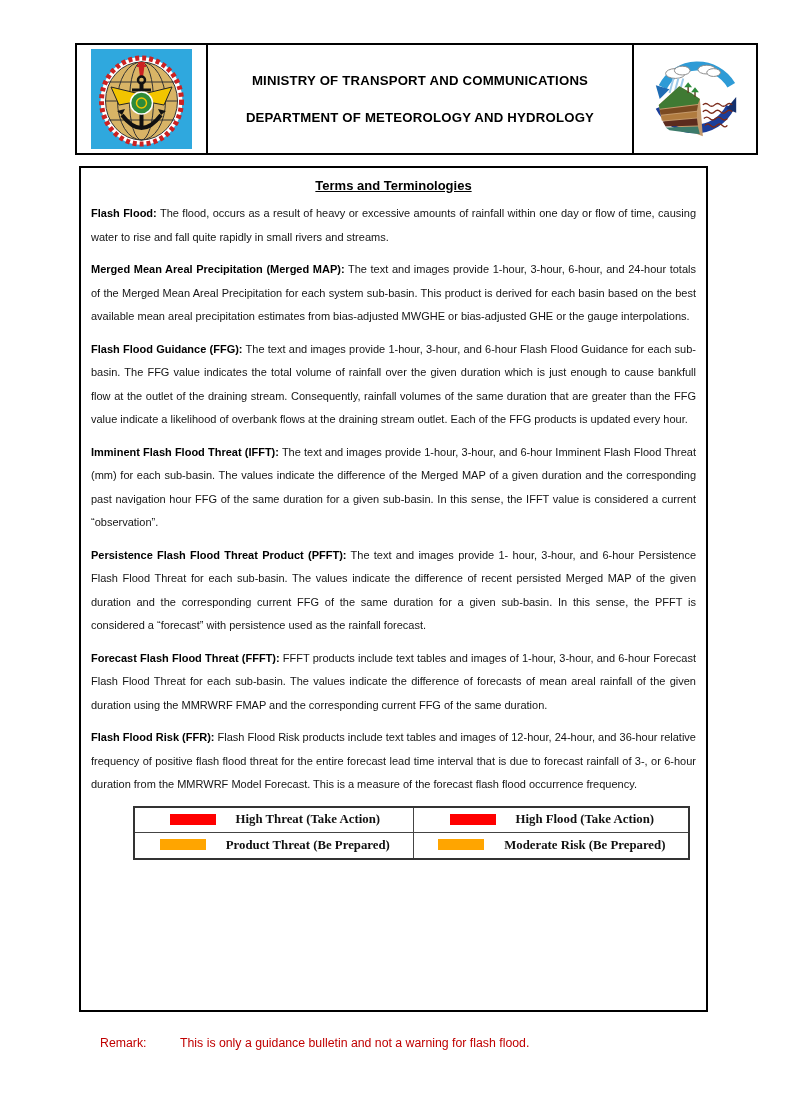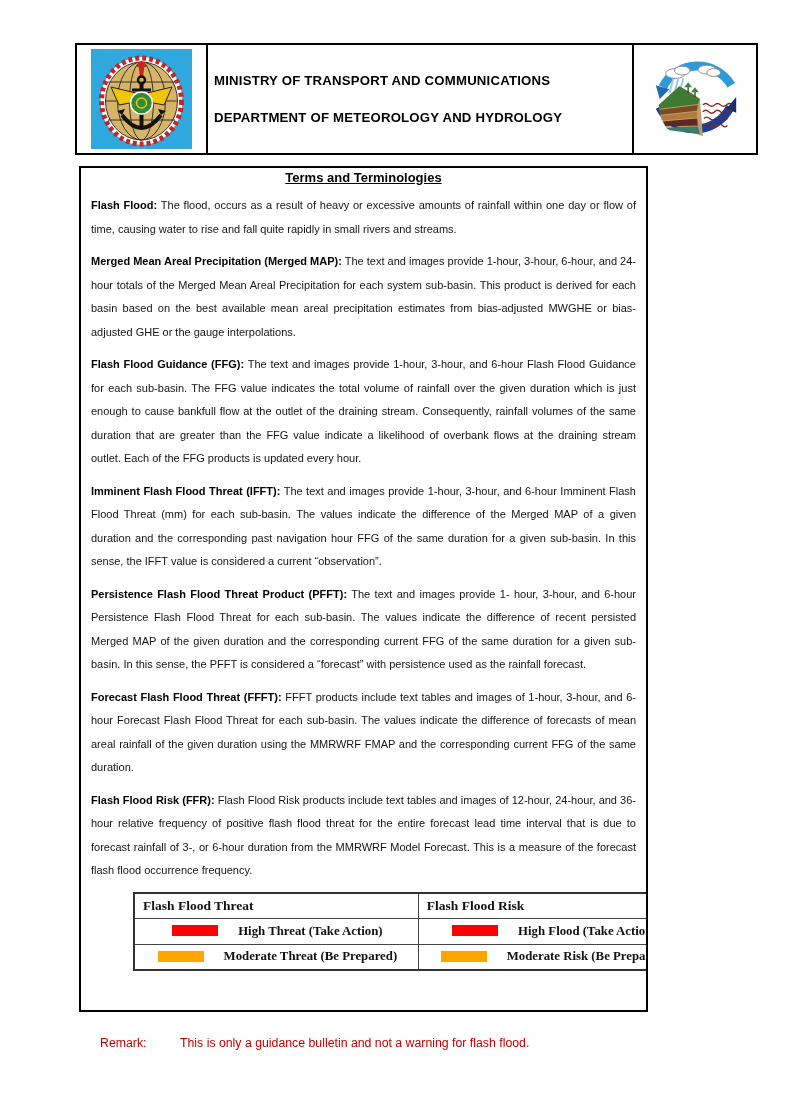--- a/index.html
+++ b/index.html
@@ -4,29 +4,29 @@
 <style>
   * { margin:0; padding:0; box-sizing:border-box; }
   html,body { width:786px; height:1111px; background:#ffffff; font-family:"Liberation Sans", sans-serif; }
   .page { position:relative; width:786px; height:1111px; background:#fff; overflow:hidden; }
 
   
   .header-box { position:absolute; left:75px; top:43px; width:683px; height:112px;
     border:2px solid #000; display:flex; background:#fff; }
   .header-cell-left { width:131px; border-right:2px solid #000; display:flex; align-items:center; justify-content:center; }
   .header-cell-center { flex:1; border-right:2px solid #000; display:flex; flex-direction:column;
-    justify-content:space-evenly; padding:6px 6px; }
+    justify-content:space-evenly; text-align:center; padding:6px 6px; }
   .header-cell-right { width:122px; display:flex; align-items:center; justify-content:center; }
   .org-line { font-weight:bold; font-size:13.2px; color:#000; letter-spacing:0.2px; }
   .ministry-logo { width:101px; height:100px; display:block; }
   .cycle-logo { width:100px; height:98px; display:block; }
 
   
-  .content-box { position:absolute; left:79px; top:166px; width:569px; height:846px;
-    border:2px solid #000; padding:0 10px 4px 10px; overflow:hidden; background:#fff; }
+  .content-box { position:absolute; left:79px; top:166px; width:629px; height:846px;
+    border:2px solid #000; padding:8px 10px 4px 10px; overflow:hidden; background:#fff; }
   .doc-title { text-align:center; font-weight:bold; font-size:13px; text-decoration:underline;
     margin:2px 0 9px 0; color:#000; }
   .para { font-size:11px; line-height:23.5px; text-align:justify; color:#141414; margin-bottom:9px; }
   .para .term { font-weight:bold; color:#000; }
 
   
   .legend-table { border-collapse:collapse; margin:3px 0 0 42px; width:557px;
     font-family:"Liberation Serif", serif; }
   .legend-table th, .legend-table td { border:1px solid #444;text-align:center; }
   .legend-table { border:2px solid #333; }
@@ -131,30 +131,26 @@
     <p class="para"><span class="term">Imminent Flash Flood Threat (IFFT):</span><span> The text and images provide 1-hour, 3-hour, and 6-hour Imminent Flash Flood Threat (mm) for each sub-basin. The values indicate the difference of the Merged MAP of a given duration and the corresponding past navigation hour FFG of the same duration for a given sub-basin. In this sense, the IFFT value is considered a current “observation”.</span></p>
 
     <p class="para"><span class="term">Persistence Flash Flood Threat Product (PFFT):</span><span> The text and images provide 1- hour, 3-hour, and 6-hour Persistence Flash Flood Threat for each sub-basin. The values indicate the difference of recent persisted Merged MAP of the given duration and the corresponding current FFG of the same duration for a given sub-basin. In this sense, the PFFT is considered a “forecast” with persistence used as the rainfall forecast.</span></p>
 
     <p class="para"><span class="term">Forecast Flash Flood Threat (FFFT):</span><span> FFFT products include text tables and images of 1-hour, 3-hour, and 6-hour Forecast Flash Flood Threat for each sub-basin. The values indicate the difference of forecasts of mean areal rainfall of the given duration using the MMRWRF FMAP and the corresponding current FFG of the same duration.</span></p>
 
     <p class="para"><span class="term">Flash Flood Risk (FFR):</span><span> Flash Flood Risk products include text tables and images of 12-hour, 24-hour, and 36-hour relative frequency of positive flash flood threat for the entire forecast lead time interval that is due to forecast rainfall of 3-, or 6-hour duration from the MMRWRF Model Forecast. This is a measure of the forecast flash flood occurrence frequency.</span></p>
 
     <table class="legend-table">
       <tbody>
-          <tr>
-        <th>Flash Flood Threat</th>
-        <th>Flash Flood Risk</th>
-      </tr>
       <tr>
         <td><span class="swatch" style="background-color: rgb(255, 0, 0);"></span><span>High Threat (Take Action)</span></td>
         <td><span class="swatch" style="background-color: rgb(255, 0, 0);"></span><span>High Flood (Take Action)</span></td>
       </tr>
       <tr>
-        <td><span class="swatch" style="background-color: rgb(255, 165, 0);"></span><span>Moderate Threat (Be Prepared)</span></td>
+        <td><span class="swatch" style="background-color: rgb(255, 165, 0);"></span><span>Product Threat (Be Prepared)</span></td>
         <td><span class="swatch" style="background-color: rgb(255, 165, 0);"></span><span>Moderate Risk (Be Prepared)</span></td>
       </tr>
     </tbody>
       </table>
   </div>
 
   <div class="remark">
     <span class="remark-label">Remark:</span><span>This is only a guidance bulletin and not a warning for flash flood.</span>
   </div>
 

